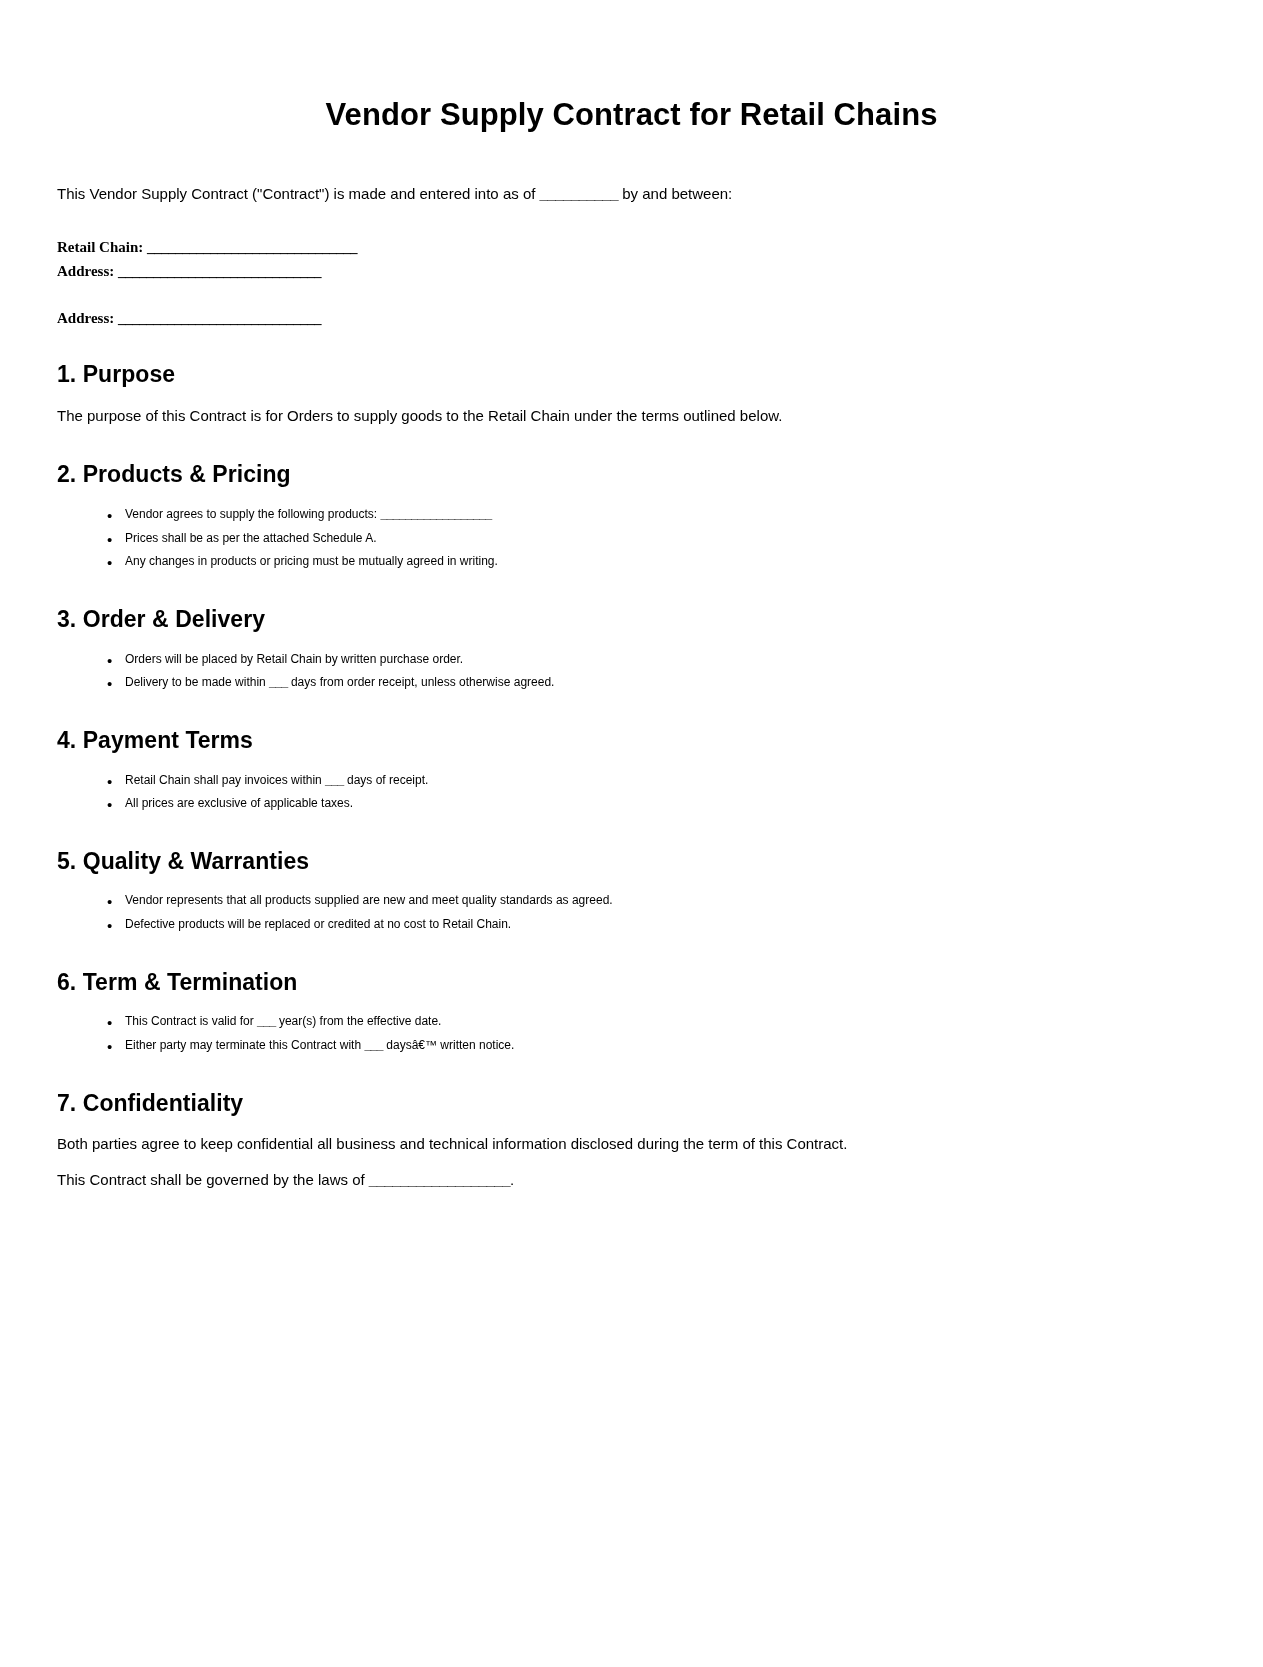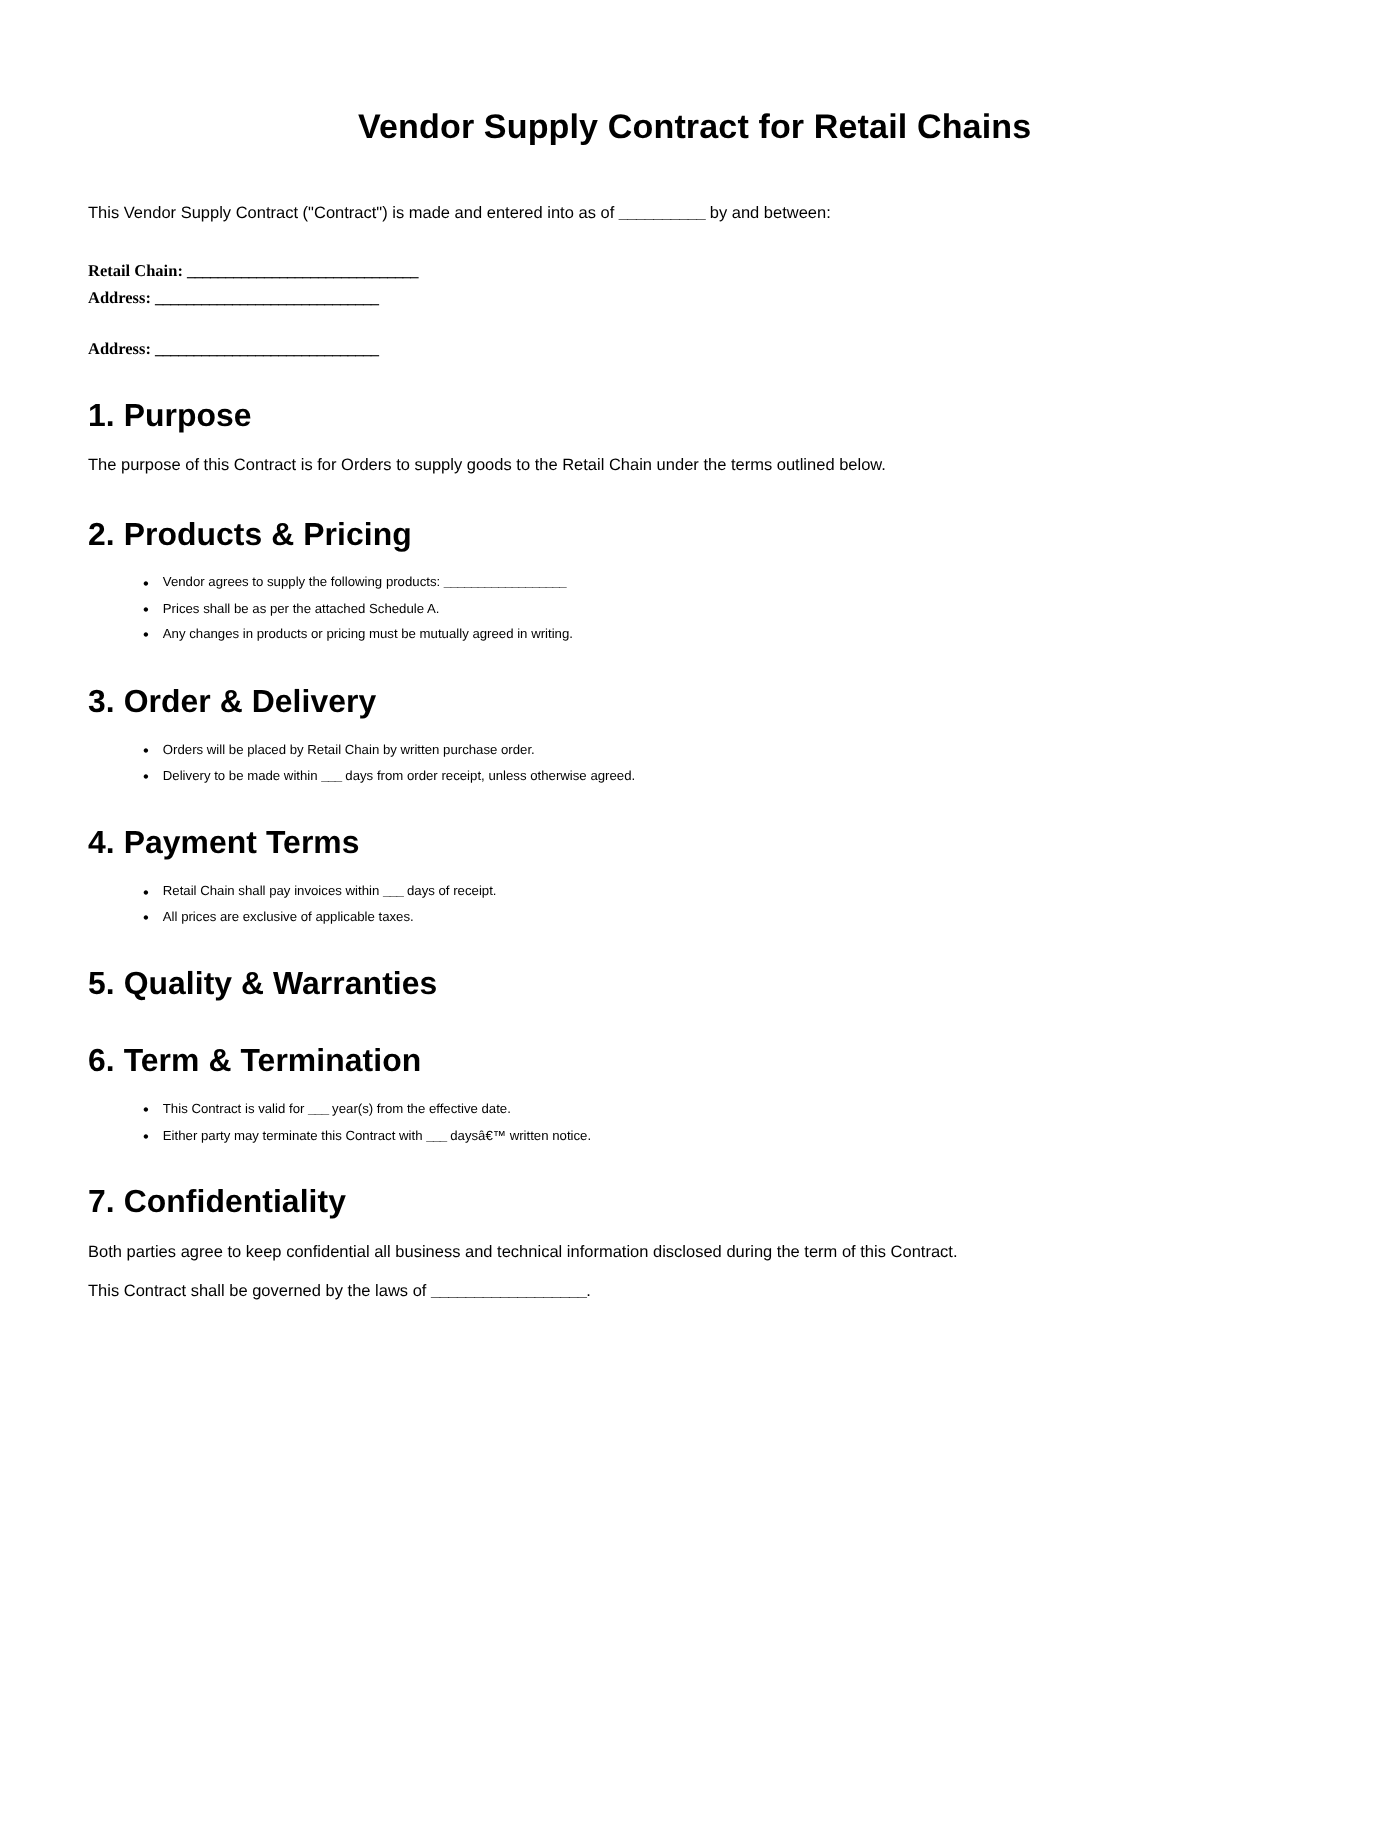--- a/index.html
+++ b/index.html
@@ -14,21 +14,21 @@
     font-family: "Liberation Sans", sans-serif;
     color: #000000;
     -webkit-font-smoothing: antialiased;
   }
   .page {
     position: relative;
     width: 1263px;
     height: 1667px;
     background: #ffffff;
     box-sizing: border-box;
-    padding: 0 80px;
+    padding: 0 57px;
     overflow: hidden;
   }
   .doc {
     padding-top: 96px;
   }
 
   
   .doc-title {
     font-size: 31px;
     font-weight: bold;
@@ -70,21 +70,21 @@
     white-space: pre;
   }
   .blank-lite {
     font-weight: bold;
     letter-spacing: -0.5px;
     white-space: pre;
   }
 
   
   h2.section-heading {
-    font-size: 29px;
+    font-size: 23px;
     font-weight: bold;
     line-height: 1.25;
     margin: 34px 0 16px 0;
     letter-spacing: 0.05px;
   }
   h2.section-heading.first {
     margin-top: 30px;
   }
 
   
@@ -146,20 +146,24 @@
       <li><span>Delivery to be made within </span><span class="blank-lite">___</span><span> days from order receipt, unless otherwise agreed.</span></li>
     </ul>
 
     <h2 class="section-heading">4. Payment Terms</h2>
     <ul class="bullets">
       <li><span>Retail Chain shall pay invoices within </span><span class="blank-lite">___</span><span> days of receipt.</span></li>
       <li><span>All prices are exclusive of applicable taxes.</span></li>
     </ul>
 
     <h2 class="section-heading">5. Quality &amp; Warranties</h2>
+    <ul class="bullets">
+      <li><span>Vendor represents that all products supplied are new and meet quality standards as agreed.</span></li>
+      <li><span>Defective products will be replaced or credited at no cost to Retail Chain.</span></li>
+    </ul>
 
     <h2 class="section-heading">6. Term &amp; Termination</h2>
     <ul class="bullets">
       <li><span>This Contract is valid for </span><span class="blank-lite">___</span><span> year(s) from the effective date.</span></li>
       <li><span>Either party may terminate this Contract with </span><span class="blank-lite">___</span><span> daysâ€™ written notice.</span></li>
     </ul>
 
     <h2 class="section-heading">7. Confidentiality</h2>
     <p class="para">Both parties agree to keep confidential all business and technical information disclosed during the term of this Contract.</p>
 

